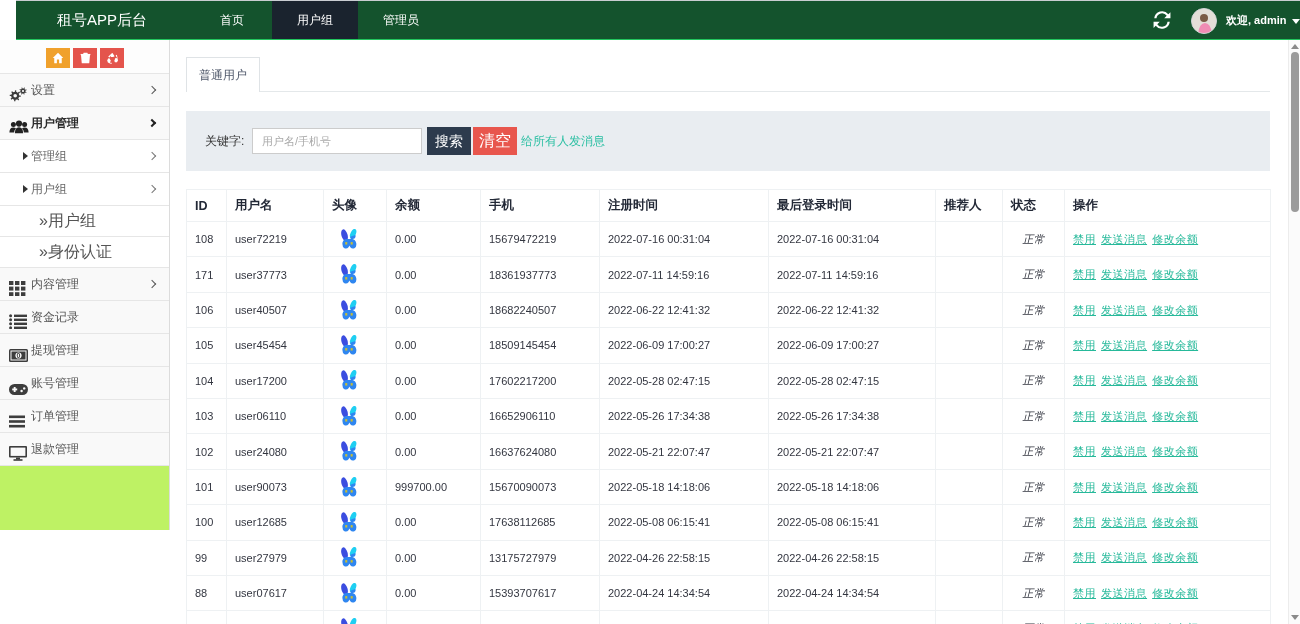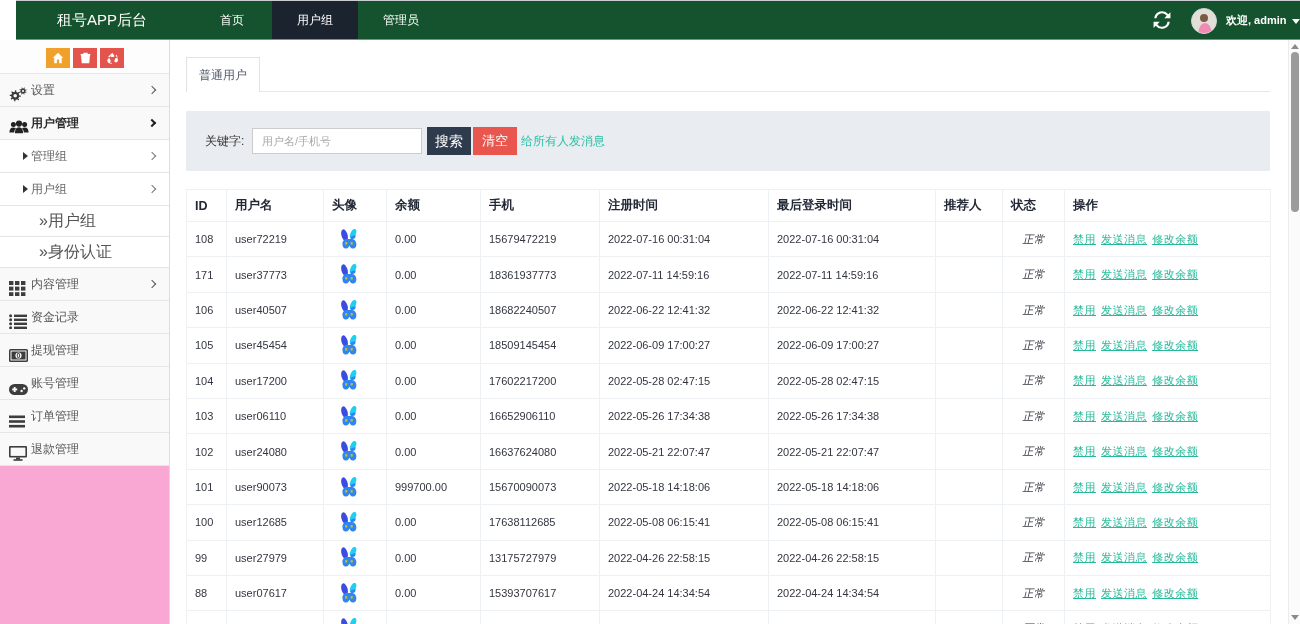--- a/index.html
+++ b/index.html
@@ -10,21 +10,21 @@
 .topnav { position:absolute; left:176px; top:0; height:38px; }
 .topnav a { float:left; height:38px; line-height:38px; padding:0 25px; color:#fff; font-size:12px; text-decoration:none; }
 .topnav a.first { padding:0 28px; }
 .topnav a.active { background:#1a232e; }
 .nav-right { position:absolute; left:0; top:0; width:1300px; height:32px; }
 .refresh { position:absolute; left:1137px; top:10px; }
 .avatar { position:absolute; left:1175px; top:7px; width:26px; height:26px; border-radius:50%; background:#ddd8d2; overflow:hidden; border:1px solid #cfd4d8;}
 .welcome { position:absolute; left:1210px; top:0; line-height:38px; color:#fff; font-size:11px; font-weight:bold; white-space:nowrap; }
 .caret { display:inline-block; width:0; height:0; border-left:4px solid transparent; border-right:4px solid transparent; border-top:5px solid #fff; margin-left:5px; vertical-align:middle; }
 
-.sidebar { position:absolute; left:0; top:40px; width:170px; height:584px; background:#f9a8d4; border-right:1px solid #dcdcdc; }
+.sidebar { position:absolute; left:0; top:40px; width:170px; height:490px; background:#bef264; border-right:1px solid #dcdcdc; }
 .side-tools { height:34px; border-bottom:1px solid #e6e6e6; background:#fdfdfd; padding:8px 0 0 46px; font-size:0; }
 .side-tools .btn { display:inline-block; width:24px; height:20px; margin-right:3px; text-align:center; vertical-align:top; }
 .side-tools .btn:last-child { margin-right:0; }
 .btn-orange { background:#f0a12c; }
 .btn-red { background:#e4544c; }
 .side-tools svg { margin-top:4px; }
 .menu-item { position:relative; height:33px; line-height:32px; border-bottom:1px solid #e6e6e6; background:#f9f9f9; font-size:12px; color:#555; }
 .menu-item .ic { position:absolute; left:9px; top:8px; width:18px; height:17px; }
 .menu-item .txt { position:absolute; left:31px; top:0; }
 .menu-item.bold .txt { font-weight:bold; color:#2b2b2b; }
@@ -36,21 +36,21 @@
 .menu-sub .chev { position:absolute; right:14px; top:13px; width:6px; height:6px; border-top:1.5px solid #777; border-right:1.5px solid #777; transform:rotate(45deg); }
 .menu-sub2 { position:relative; height:31px; line-height:30px; border-bottom:1px solid #e6e6e6; background:#fff; font-size:16px; color:#555; padding-left:39px; }
 
 .content { position:absolute; left:170px; top:40px; width:1118px; height:584px; background:#fff; }
 .tab { position:absolute; left:16px; top:17px; width:74px; height:35px; background:#fff; border:1px solid #dfe3e6; border-bottom:none; line-height:35px; text-align:center; font-size:12px; color:#50596b; }
 .tabline { position:absolute; left:90px; top:51px; width:1010px; height:1px; background:#e4e8ea; }
 .searchbar { position:absolute; left:16px; top:71px; width:1084px; height:60px; background:#e9edf1; }
 .searchbar .lbl { position:absolute; left:19px; top:0; line-height:60px; font-size:12px; color:#333; }
 .searchbar input { position:absolute; left:66px; top:17px; width:170px; height:26px; border:1px solid #ccc; background:#fff; font-size:11px; color:#a9a9a9; padding-left:9px; font-family:"Liberation Sans",sans-serif; }
 .searchbar .btn1 { position:absolute; left:241px; top:16px; width:44px; height:28px; background:#2d3b4d; color:#fff; font-size:14px; text-align:center; line-height:28px; }
-.searchbar .btn2 { position:absolute; left:287px; top:16px; width:44px; height:28px; background:#e8564d; color:#fff; font-size:13px; text-align:center; line-height:28px; }
+.searchbar .btn2 { position:absolute; left:287px; top:16px; width:44px; height:28px; background:#e8564d; color:#fff; font-size:16px; text-align:center; line-height:28px; }
 .searchbar .lnk { position:absolute; left:335px; top:0; line-height:60px; font-size:12px; color:#2bbfa3; }
 
 table { position:absolute; left:16px; top:149px; width:1084px; border-collapse:collapse; table-layout:fixed; font-size:11px; color:#333640; }
 th, td { border:1px solid #eef1f3; padding:0 0 0 8px; text-align:left; overflow:hidden; white-space:nowrap; }
 th { height:32px; font-size:12.5px; color:#222836; font-weight:bold;margin-left:24px; }
 td { height:35.42px; }
 td.ops { word-spacing:2px; }
 th.ctr, td.ctr { text-align:center; padding-left:0;font-style:italic; }
 td.av { padding-left:16px; }
 a.op { color:#26b99a; text-decoration:underline; letter-spacing:0.5px; }

